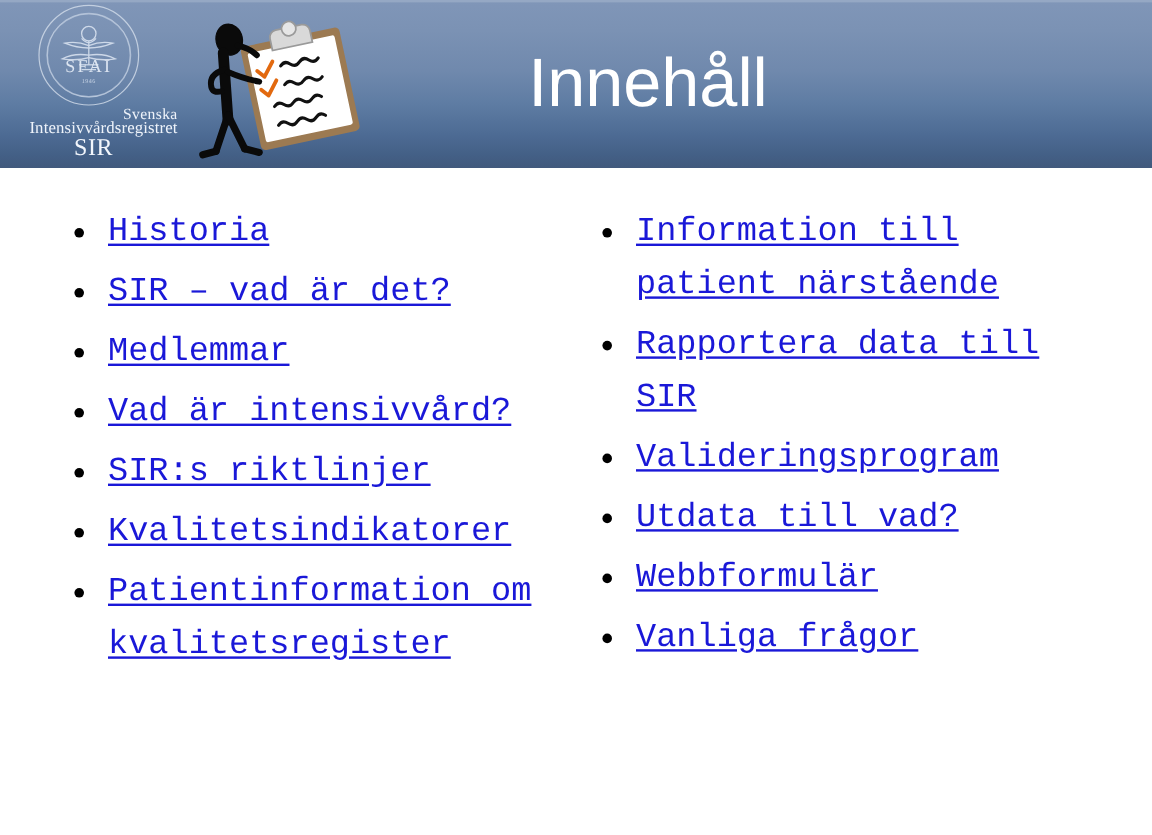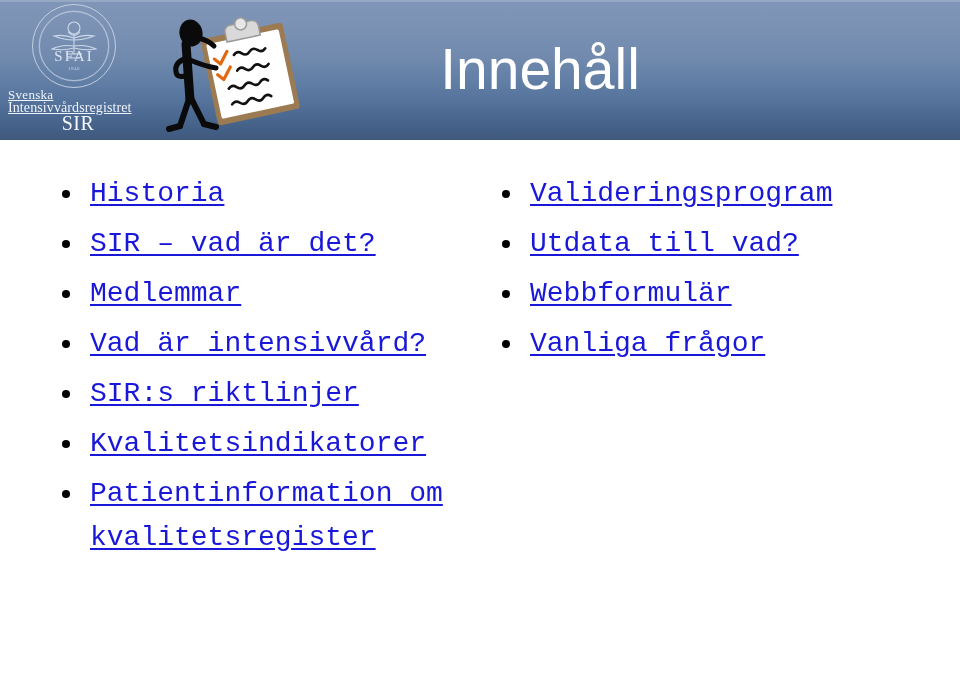--- a/index.html
+++ b/index.html
@@ -107,23 +107,22 @@
     letter-spacing: .4px;
     color: #d8e2f0;
     opacity: .8;
   }
   .logo-line1, .logo-line2 {
     position: absolute;
     width: 140px;
     left: 0;
     font-family: "Liberation Serif", serif;
     color: #eef3fa;
-    text-align: left;
+    text-align: right;
     white-space: nowrap;
-    text-decoration: underline;
   }
   .logo-line1 { top: 85px;  font-size: 13px; letter-spacing: .3px; }
   .logo-line2 { top: 98px;  font-size: 14px; letter-spacing: .1px; }
   .logo-sir {
     position: absolute;
     width: 140px;
     left: 0;
     top: 110px;
     font-family: "Liberation Serif", serif;
     font-size: 20px;
@@ -297,20 +296,22 @@
       <li><span class="bullet-link">Medlemmar</span></li>
       <li><span class="bullet-link">Vad är intensivvård?</span></li>
       <li><span class="bullet-link">SIR:s riktlinjer</span></li>
       <li><span class="bullet-link">Kvalitetsindikatorer</span></li>
       <li><span class="bullet-link">Patientinformation om kvalitetsregister</span></li>
     </ul>
   </div>
 
   <div class="col col-right">
     <ul class="bullets">
+      <li><span class="bullet-link">Information till patient närstående</span></li>
+      <li><span class="bullet-link">Rapportera data till SIR</span></li>
       <li><span class="bullet-link">Valideringsprogram</span></li>
       <li><span class="bullet-link">Utdata till vad?</span></li>
       <li><span class="bullet-link">Webbformulär</span></li>
       <li><span class="bullet-link">Vanliga frågor</span></li>
     </ul>
   </div>
 
 
 </div>
 

